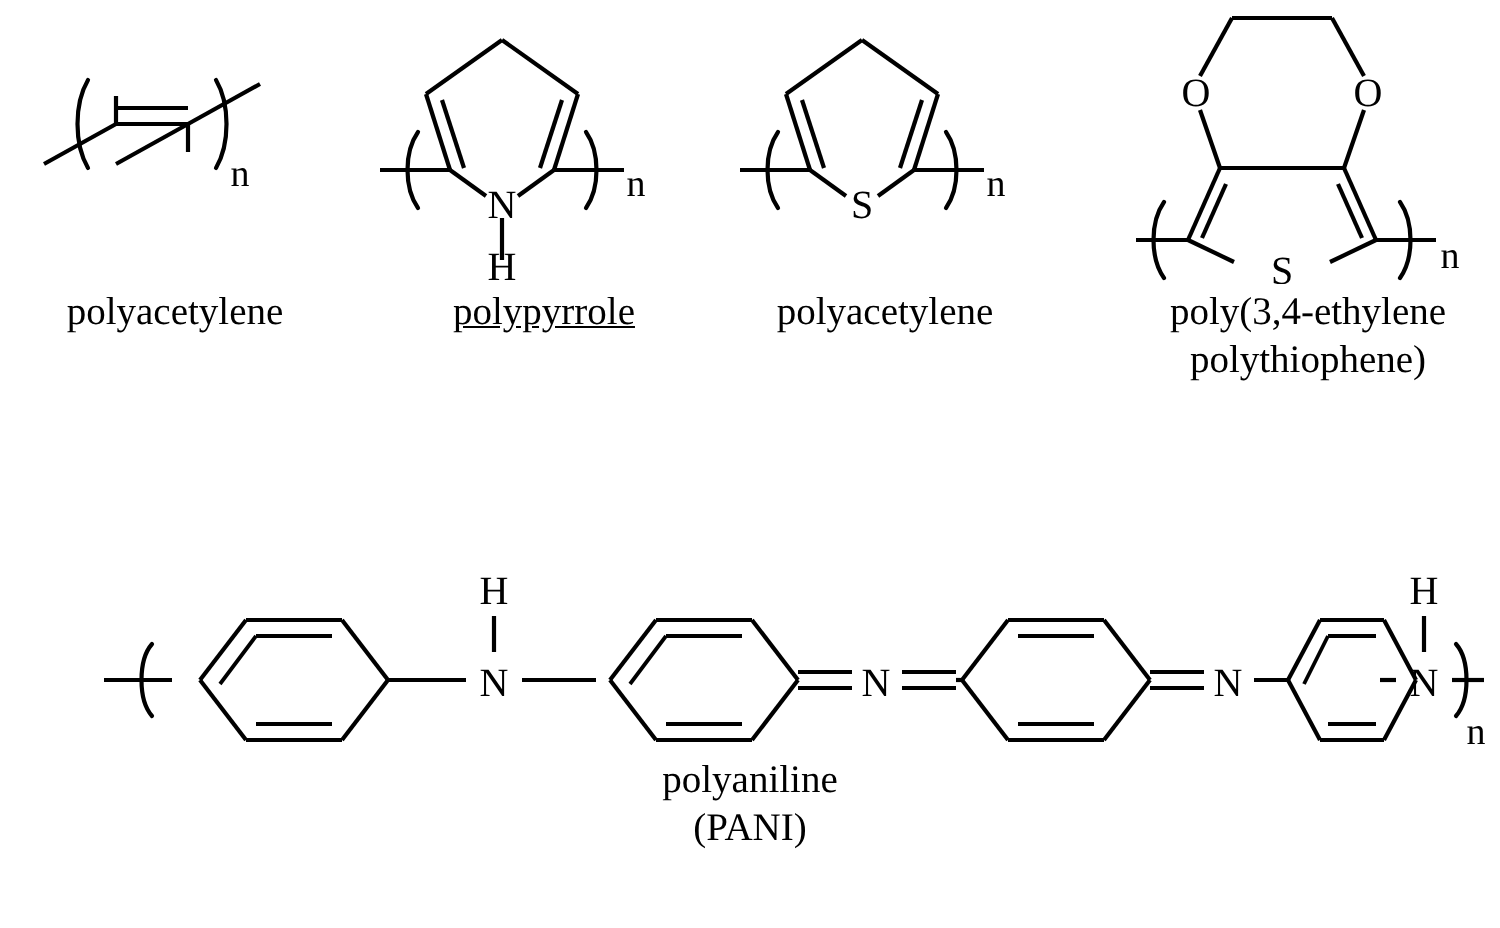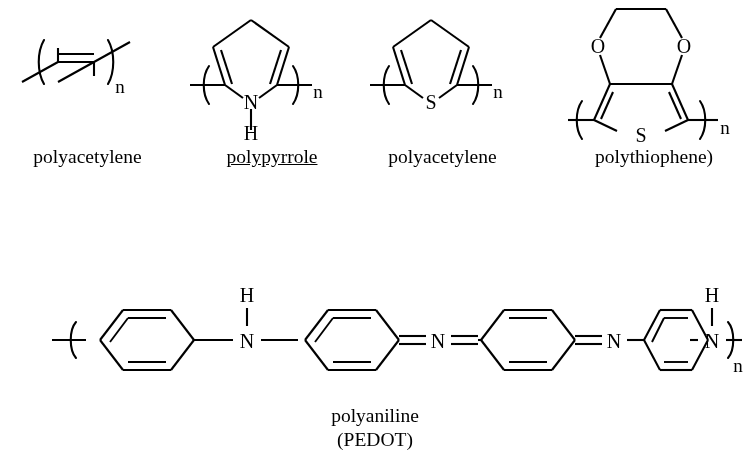--- a/index.html
+++ b/index.html
@@ -174,20 +174,21 @@
     <g>
       <path class="bracket" d="M 14 99 C 7 109, 7 127, 14 137"></path>
       <path class="bracket" d="M 132 99 C 139 109, 139 127, 132 137"></path>
     </g>
     <text class="atom" x="30" y="51" text-anchor="middle">O</text>
     <text class="atom" x="116" y="51" text-anchor="middle">O</text>
     <text class="atom" x="73" y="140" text-anchor="middle">S</text>
     <text class="sub-n" x="157" y="132" text-anchor="middle">n</text>
   </svg>
   <div class="cap cap-wrap" style="left:558px; top:145px; width:192px;">
+    <div>poly(3,4-ethylene</div>
     <div>polythiophene)</div>
   </div>
 
   <svg class="struct-svg" style="position:absolute; left:40px; top:280px;" width="680" height="110" viewBox="0 0 680 110">
 
     <g>
       <path class="bond" d="M 12 60 L 46 60"></path>
       <path class="bracket" d="M 36 42 C 29 50, 29 70, 36 78"></path>
     </g>
 
@@ -268,18 +269,18 @@
       <path class="bond" d="M 0 60 L 8 60"></path>
       <path class="bond" d="M 22 46 L 22 28"></path>
       <path class="bond" d="M 36 60 L 52 60"></path>
       <path class="bracket" d="M 38 42 C 45 50, 45 70, 38 78"></path>
     </g>
     <text class="atom" x="22" y="22" text-anchor="middle">H</text>
     <text class="atom" x="22" y="68" text-anchor="middle">N</text>
     <text class="sub-n" x="48" y="92" text-anchor="middle">n</text>
   </svg>
 
-  <div class="cap" style="left:0px; top:404px; width:750px;">
+  <div class="cap" style="left:0px; top:379px; width:750px;">
     <div>polyaniline</div>
-    <div>(PEDOT)</div>
+    <div>(PANI)</div>
   </div>
 
 </div>
 
 </body></html>

